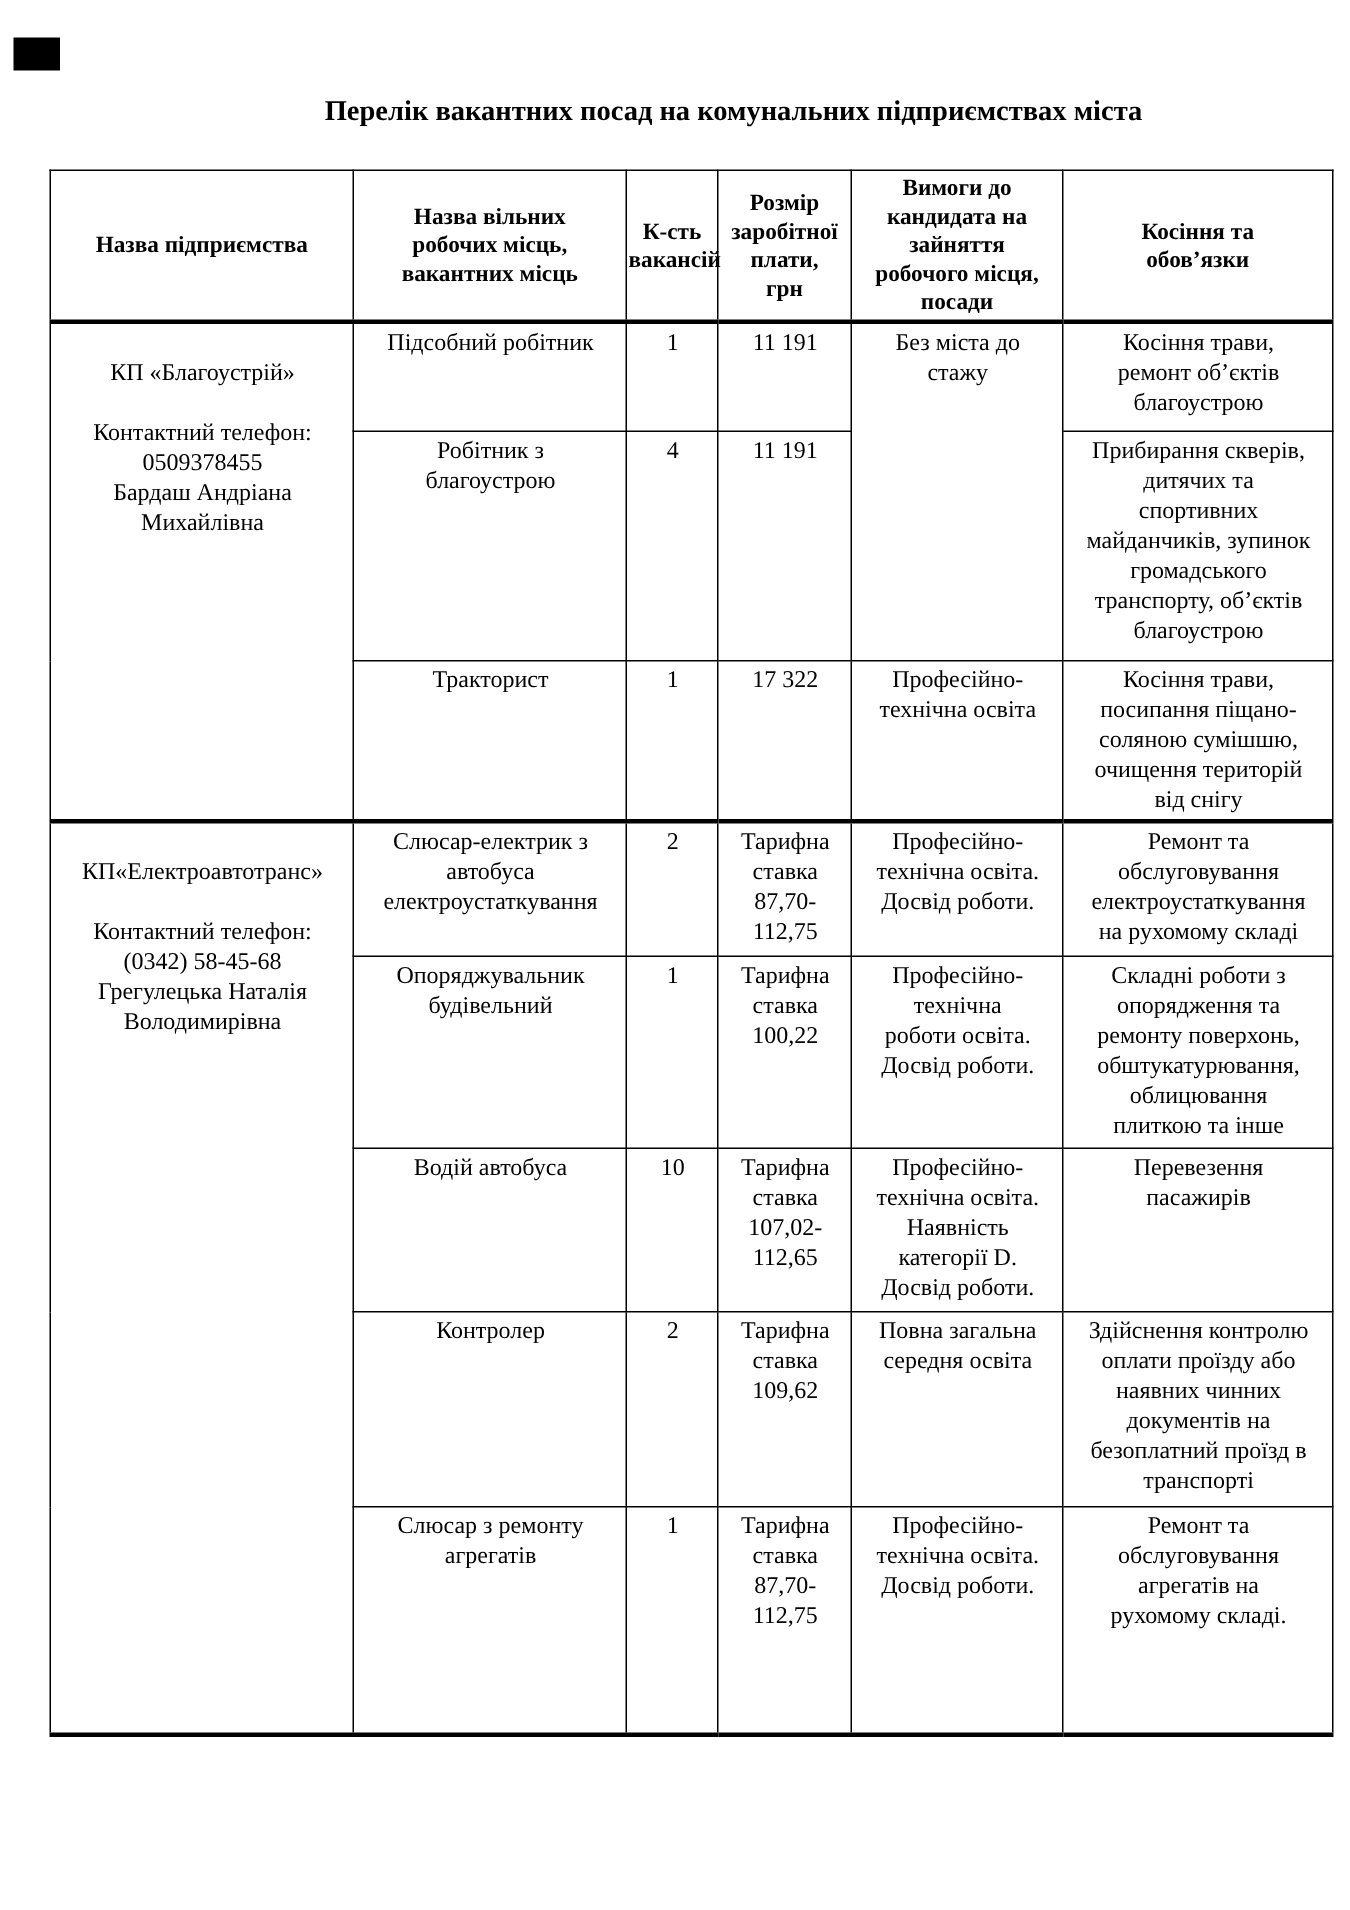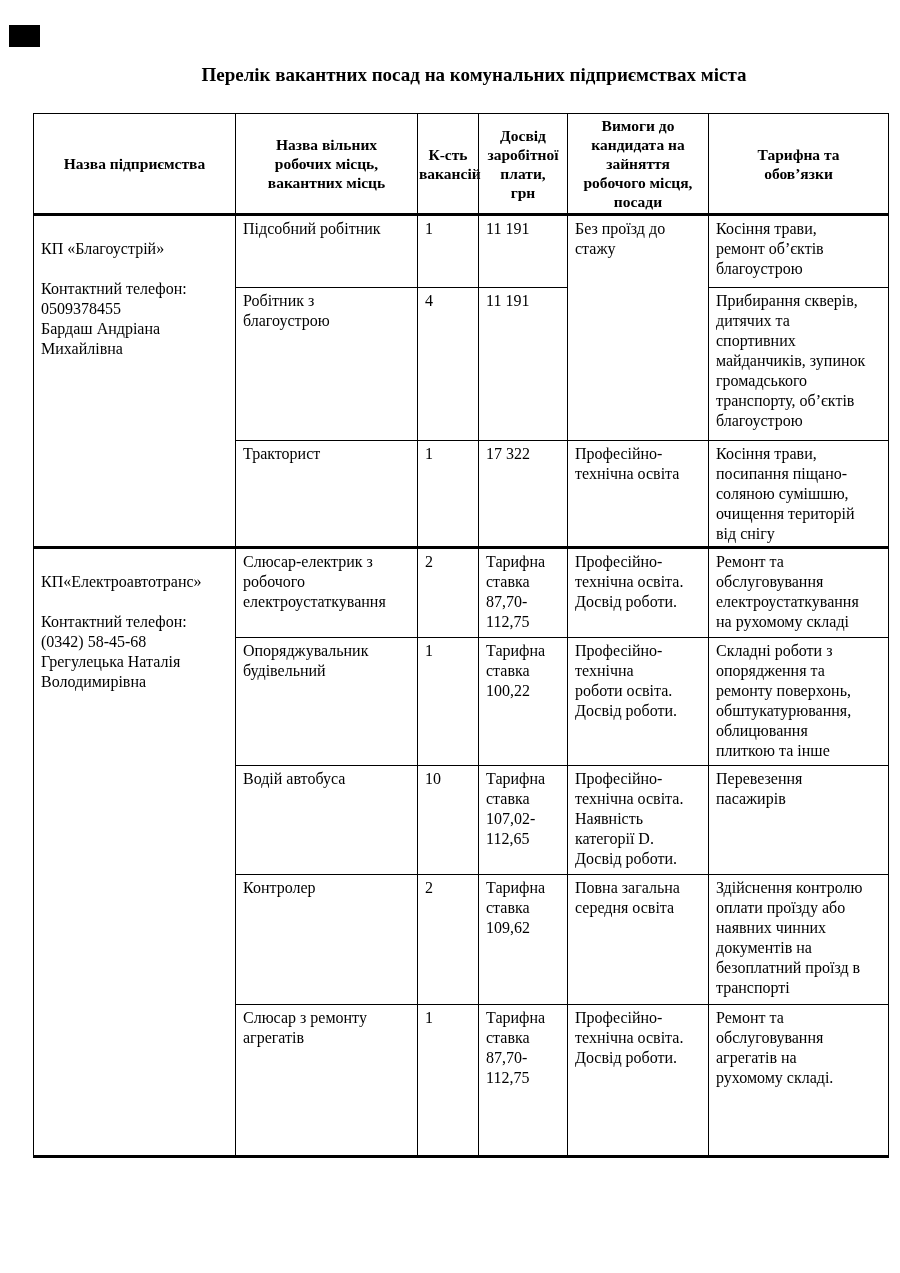--- a/index.html
+++ b/index.html
@@ -12,38 +12,38 @@
     overflow: hidden;
   }
   .corner-mark {
     position: absolute;
     left: 9px; top: 25px;
     width: 31px; height: 22px;
     background: #000000;
   }
   .doc-title {
     position: absolute;
-    left: 64px; top: 63px;
+    left: 79px; top: 63px;
     width: 820px;
     text-align: center;
     font-weight: bold;
     font-size: 19px;
     line-height: 24px;
   }
   table.vacancies {
     position: absolute;
     left: 33px; top: 113px;
     width: 855px;
     border-collapse: collapse;
     table-layout: fixed;
   }
   table.vacancies td, table.vacancies th {
     border: 1.5px solid #000;
     vertical-align: top;
-    text-align: left;
+    text-align: center;
     padding: 3px 6px 2px 7px;
     font-size: 16px;
     line-height: 20px;
     white-space: pre-line;
     font-weight: normal;
   }
   table.vacancies th {
     vertical-align: middle;
     text-align: center;
     font-weight: bold;
@@ -93,47 +93,47 @@
     <col style="width:180px">
   </colgroup>
   <thead>
     <tr class="hr-head">
       <th>Назва підприємства</th>
       <th>Назва вільних
 робочих місць,
 вакантних місць</th>
       <th>К-сть
 вакансій</th>
-      <th>Досвід
+      <th>Розмір
 заробітної
 плати,
 грн</th>
       <th>Вимоги до
 кандидата на
 зайняття
 робочого місця,
 посади</th>
-      <th>Тарифна та
+      <th>Косіння та
 обов’язки</th>
     </tr>
   </thead>
   <tbody>
 
     <tr class="h73">
       <td class="c-ent" rowspan="3">
         <div class="ent-name">КП «Благоустрій»</div>
         <div>Контактний телефон:
 0509378455
 Бардаш Андріана
 Михайлівна</div>
       </td>
       <td>Підсобний робітник</td>
       <td>1</td>
       <td>11 191</td>
-      <td class="c-req-merged" rowspan="2">Без проїзд до
+      <td class="c-req-merged" rowspan="2">Без міста до
 стажу</td>
       <td>Косіння трави,
 ремонт об’єктів
 благоустрою</td>
     </tr>
     <tr class="h153">
       <td>Робітник з
 благоустрою</td>
       <td>4</td>
       <td>11 191</td>
@@ -160,21 +160,21 @@
 
     <tr class="h90">
       <td class="c-ent bt bb" rowspan="5">
         <div class="ent-name">КП«Електроавтотранс»</div>
         <div>Контактний телефон:
 (0342) 58-45-68
 Грегулецька Наталія
 Володимирівна</div>
       </td>
       <td class="bt">Слюсар-електрик з
-робочого
+автобуса
 електроустаткування</td>
       <td class="bt">2</td>
       <td class="bt">Тарифна
 ставка
 87,70-
 112,75</td>
       <td class="bt">Професійно-
 технічна освіта.
 Досвід роботи.</td>
       <td class="bt">Ремонт та

